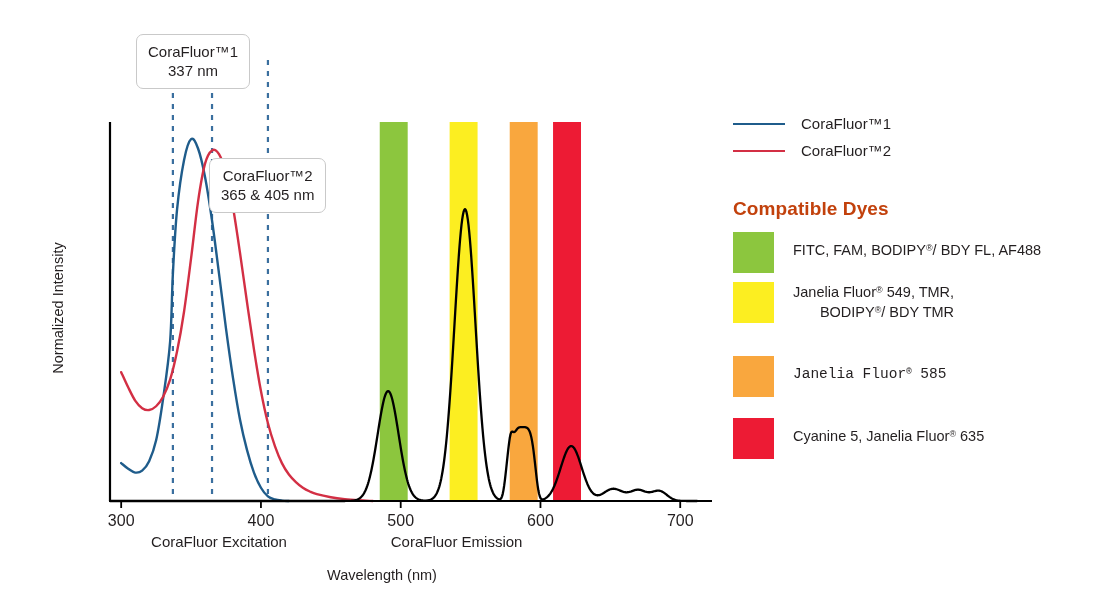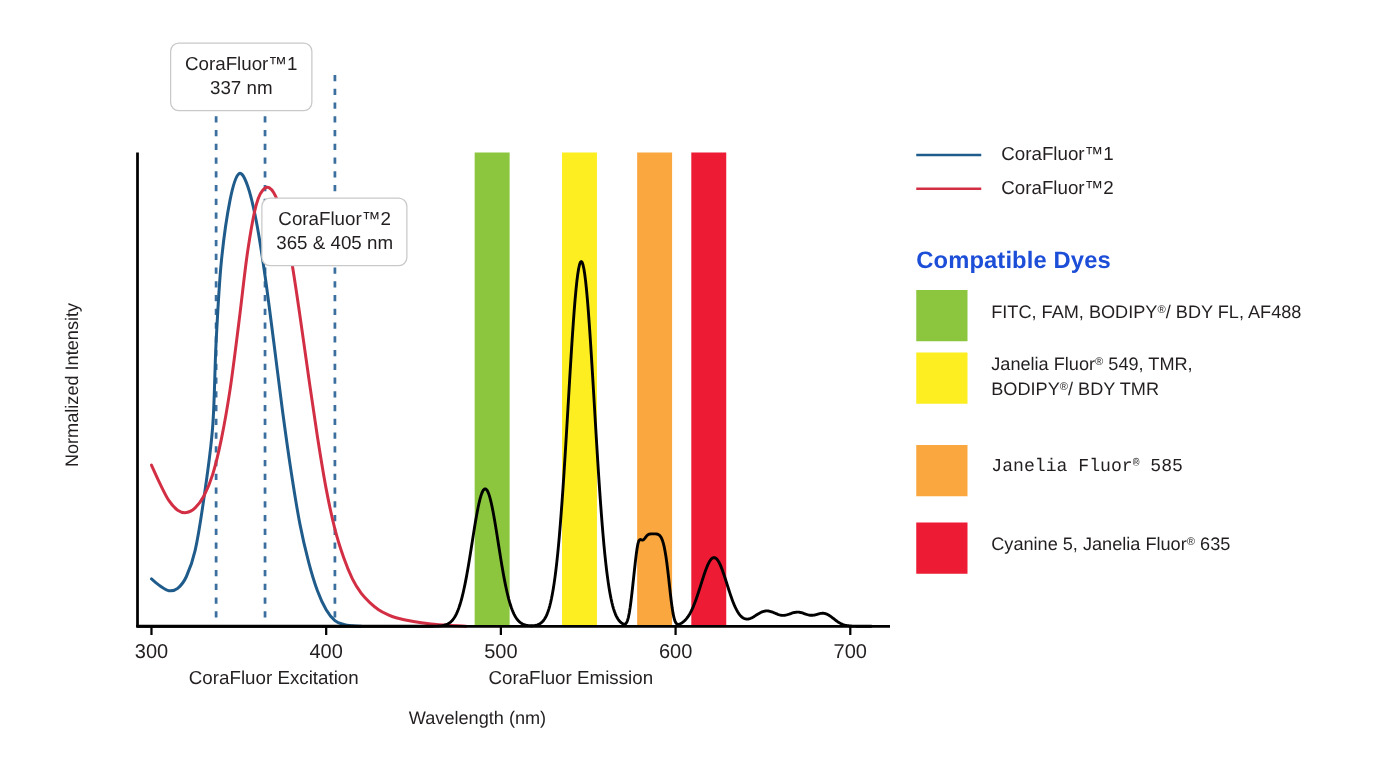--- a/index.html
+++ b/index.html
@@ -113,21 +113,21 @@
     font-size: 15px;
     color: #231f20;
     white-space: nowrap;
   }
 
   .panel-title {
     position: absolute;
     left: 5px;
     top: 198px;
     font-size: 19px;
-    color: #1d4ed8;
+    color: #c2410c;
     font-weight: 600;
     letter-spacing: .1px;
   }
 
   .dye-list {
     position: absolute;
     left: 5px;
     top: 232px;
     width: 376px;
   }
@@ -144,21 +144,21 @@
     flex: 0 0 41px;
     margin-right: 19px;
   }
   .dye-label {
     font-size: 14.5px;
     line-height: 1.35;
     color: #231f20;
     padding-top: 9px;
   }
   .dye-label.two-line { padding-top: 1px; }
-  .dye-label .dl2 { display: block; }
+  .dye-label .dl2 { display: block; text-align: right; }
   sup.reg {
     font-size: 9px;
     vertical-align: 4px;
     line-height: 0;
   }
 </style>
 </head>
 <body>
 
 <div id="figure">

